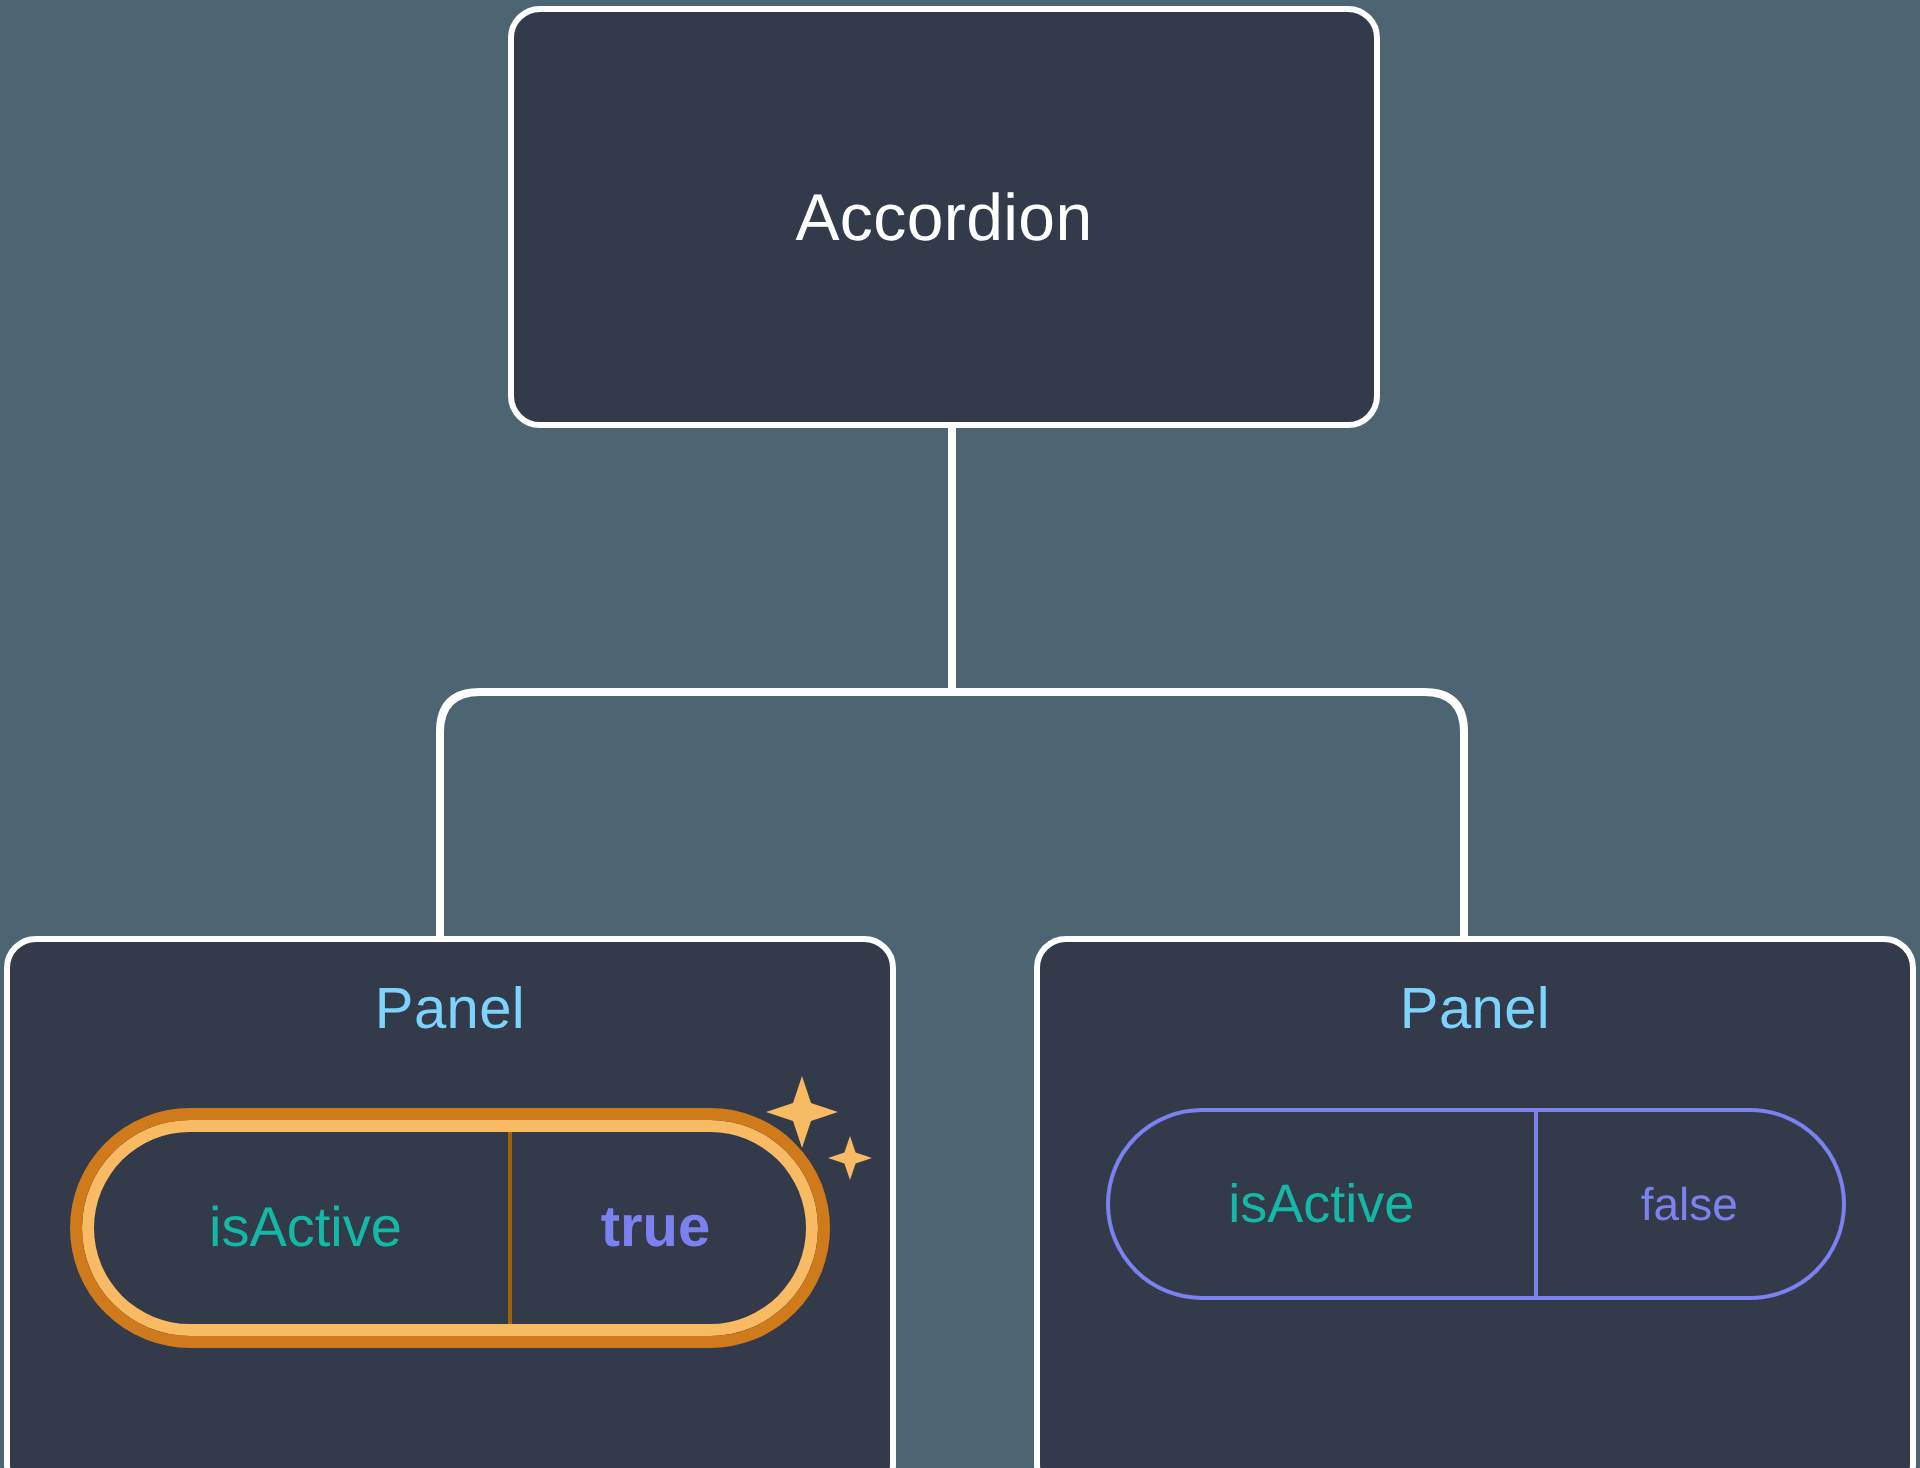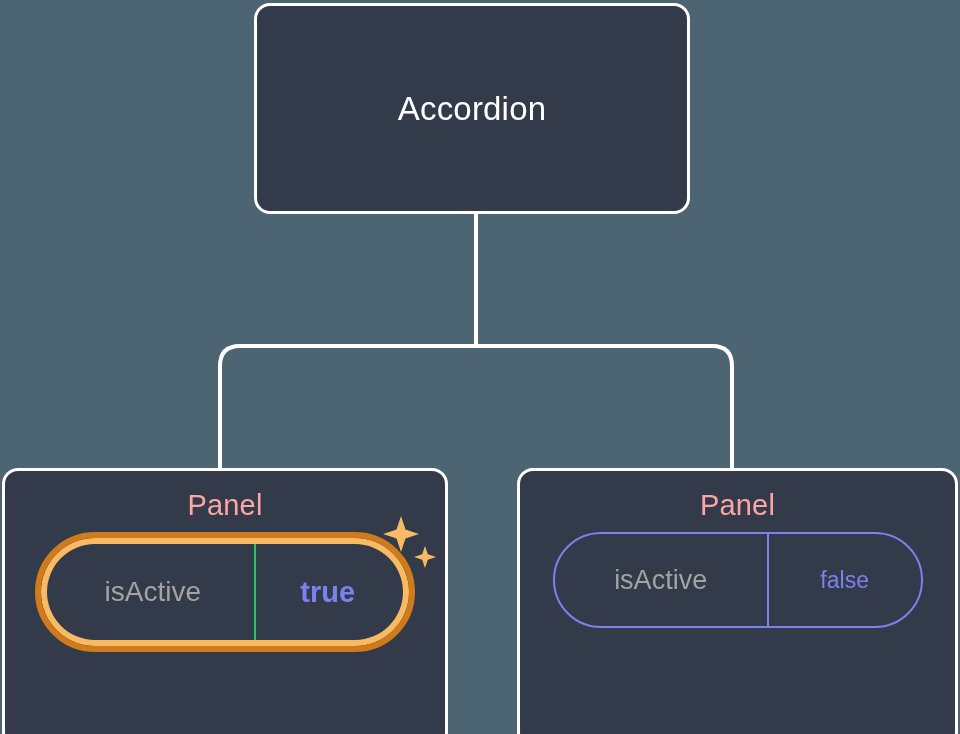--- a/index.html
+++ b/index.html
@@ -62,23 +62,23 @@
     padding-top: 18px;
     display: flex;
     flex-direction: column;
     align-items: center;
   }
   .node-panel-left  { left: 2px; }
   .node-panel-right { left: 517px; width: 441px; }
 
   .node-panel .node-title {
     font-size: 29px;
-    color: #fca5a5;
+    color: #7dd3fc;
     letter-spacing: 0.2px;
-    margin-bottom: 10px;
+    margin-bottom: 32px;
   }
 
   
   .badge-wrap {
     position: relative;
     display: flex;
     justify-content: center;
     width: 100%;
   }
 
@@ -107,29 +107,29 @@
   .badge-cell {
     flex: 1 1 auto;
     display: flex;
     align-items: center;
     justify-content: center;
     box-sizing: border-box;
   }
   .badge-key {
     flex: 1 1 58%;
     font-size: 27px;
-    color: #a3a3a3;
+    color: #14b8a6;
   }
   .badge-val {
     flex: 1 1 42%;
     font-size: 23px;
     color: #7b82f0;
   }
   .badge-plain .badge-val-divider { border-left: 2px solid #7b82f0; }
-  .badge-highlight .badge-val-divider { border-left: 2px solid #22c55e; }
+  .badge-highlight .badge-val-divider { border-left: 2px solid #a16207; }
   .badge-highlight .badge-key { font-size: 28px; padding-left: 10px; }
   .badge-highlight .badge-val {
     font-size: 29px;
     font-weight: bold;
     color: #7b82f0;
     padding-right: 10px;
   }
   .badge-highlight .badge-cell { margin: 6px 0; }
 
   

